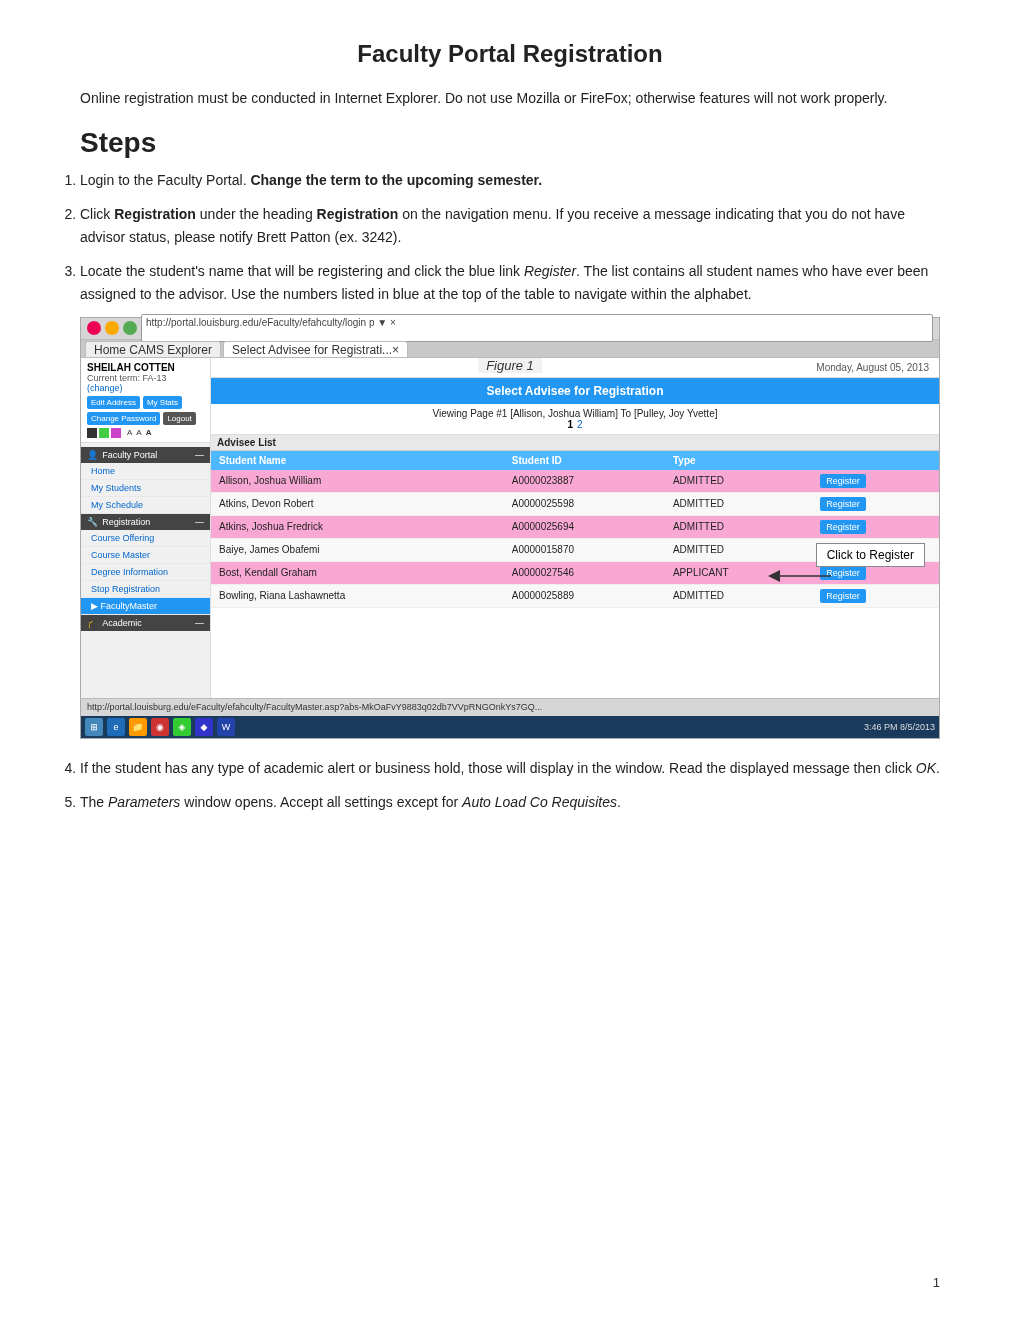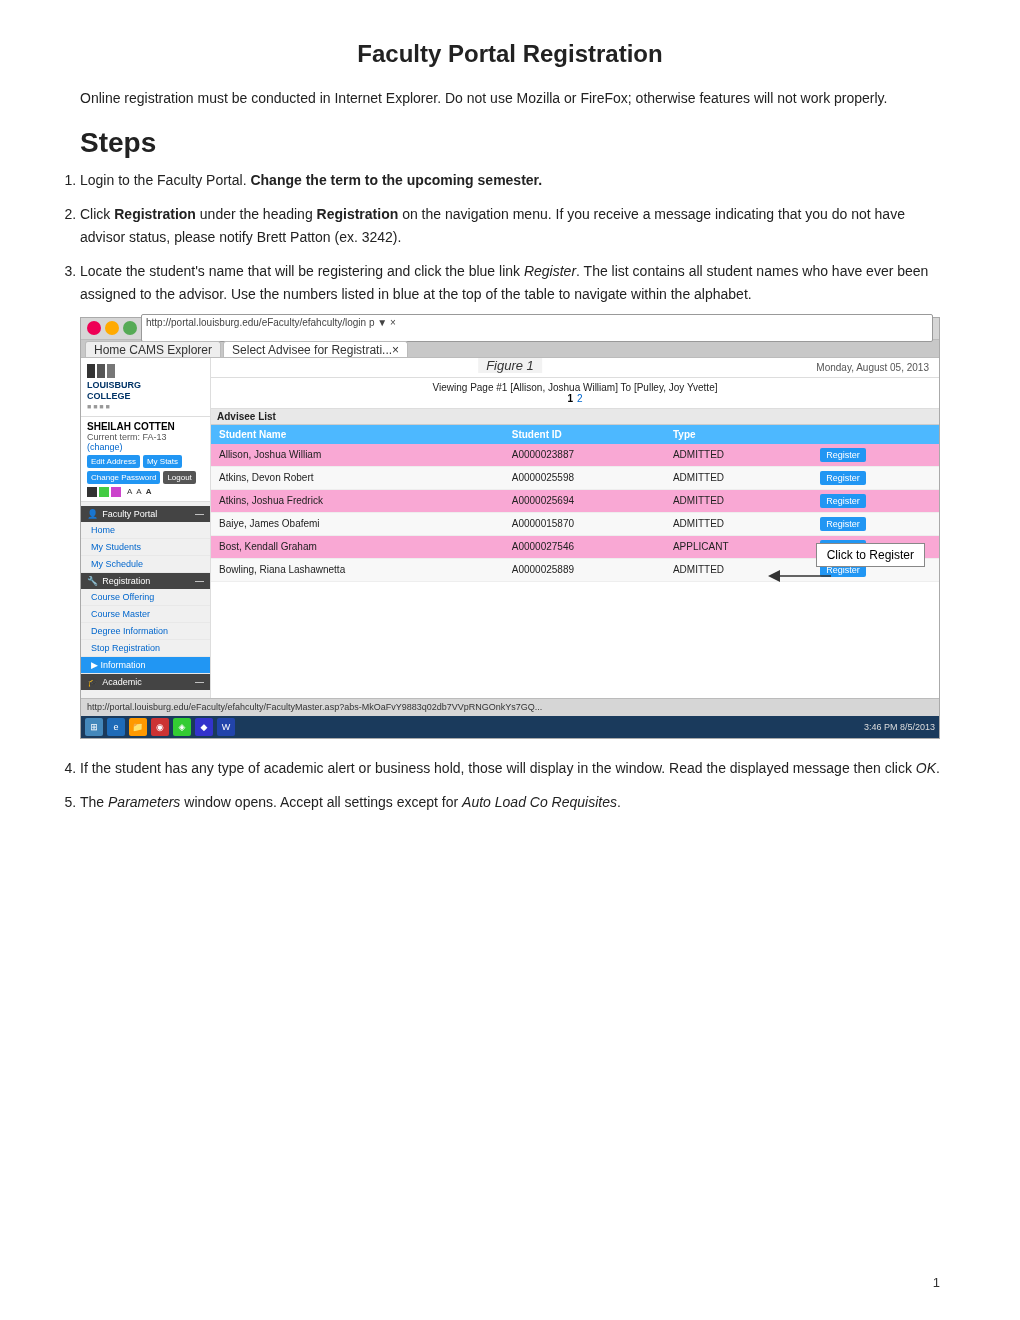--- a/index.html
+++ b/index.html
@@ -394,29 +394,20 @@
   </div>
 
   <div class="browser-tabs">
     <div class="browser-tab">Home CAMS Explorer</div>
     <div class="browser-tab active">Select Advisee for Registrati...×</div>
   </div>
 
   <div class="portal-wrapper">
 
     <div class="sidebar">
-      <div class="college-header">
-        <div class="college-logo-bars">
-          <div class="logo-bar" style="background:#333"></div>
-          <div class="logo-bar" style="background:#555"></div>
-          <div class="logo-bar" style="background:#777"></div>
-        </div>
-        <div class="college-logo-text">LOUISBURG<br>COLLEGE</div>
-        <div style="font-size:7px;color:#999;margin-top:1px">■ ■ ■ ■</div>
-      </div>
       <div class="user-info">
         <div class="user-name">SHEILAH COTTEN</div>
         <div class="user-term">Current term: FA-13 <a>(change)</a></div>
         <div class="user-buttons">
           <button class="user-btn">Edit Address</button>
           <button class="user-btn">My Stats</button>
           <button class="user-btn">Change Password</button>
           <button class="user-btn logout">Logout</button>
         </div>
         <div class="color-boxes">
@@ -437,32 +428,33 @@
         <div class="sidebar-item">My Schedule</div>
         <div class="sidebar-section">
           <span>🔧</span>
           <span>Registration</span>
           <span style="margin-left:auto">—</span>
         </div>
         <div class="sidebar-item">Course Offering</div>
         <div class="sidebar-item">Course Master</div>
         <div class="sidebar-item">Degree Information</div>
         <div class="sidebar-item">Stop Registration</div>
-        <div class="sidebar-item active">▶ Information</div>
+        <div class="sidebar-item active">▶ FacultyMaster</div>
         <div class="sidebar-section">
           <span>🎓</span>
           <span>Academic</span>
           <span style="margin-left:auto">—</span>
         </div>
       </div>
     </div>
 
     <div class="main-content">
       <div class="portal-header">Monday, August 05, 2013</div>
 
+      <div class="select-advisee-header">Select Advisee for Registration</div>
 
       <div class="viewing-info">
         <div>Viewing Page #1 [Allison, Joshua William] To [Pulley, Joy Yvette]</div>
         <div class="page-numbers">
           <span class="page-num current">1</span>
           <span class="page-num">2</span>
         </div>
       </div>
 
       <div class="advisee-table-header">Advisee List</div>

